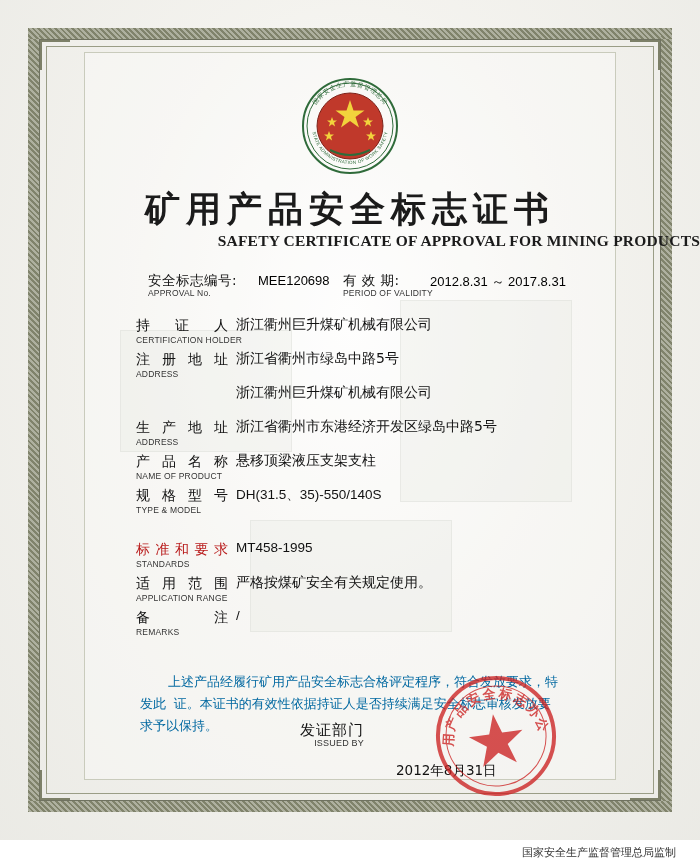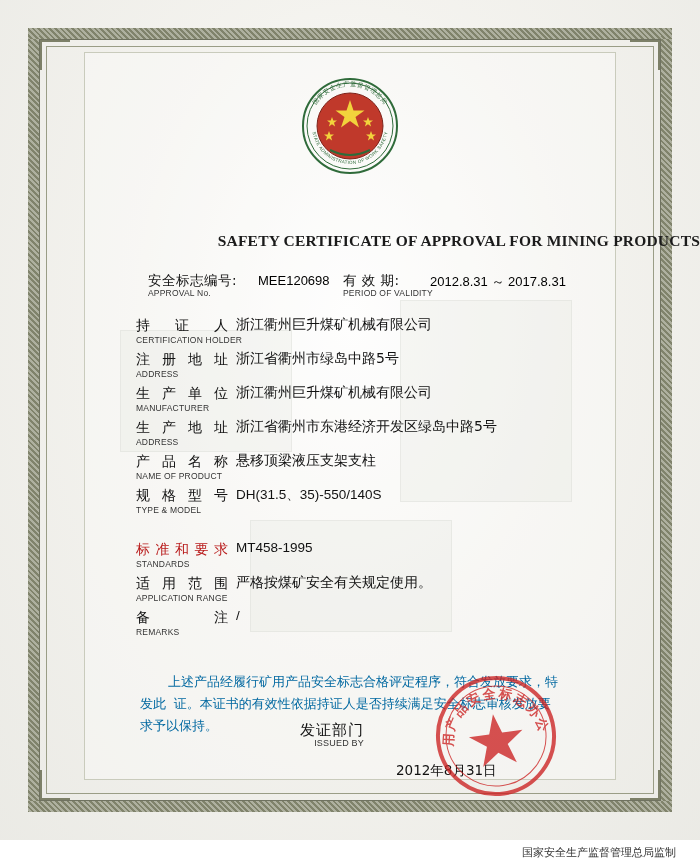--- a/index.html
+++ b/index.html
@@ -350,20 +350,21 @@
       <path id="arcBot" d="M 12 50 A 38 38 0 0 0 88 50" fill="none"></path>
       <text font-family="DejaVu Sans, sans-serif" font-size="6.2" fill="#2f6b3a" letter-spacing="0.6">
         <textPath href="#arcTop" startOffset="50%" text-anchor="middle">国家安全生产监督管理总局</textPath>
       </text>
       <text font-family="Liberation Sans, sans-serif" font-size="4.6" fill="#2f6b3a" letter-spacing="0.3">
         <textPath href="#arcBot" startOffset="50%" text-anchor="middle">STATE ADMINISTRATION OF WORK SAFETY</textPath>
       </text>
     </svg>
   </div>
 
+  <div class="title-cn">矿用产品安全标志证书</div>
   <div class="title-en">SAFETY CERTIFICATE OF APPROVAL FOR MINING PRODUCTS</div>
 
   <div class="row-top">
     <div class="approval-no lbl-block">
       <div class="lbl-cn">安全标志编号:</div>
       <div class="lbl-en">APPROVAL No.</div>
     </div>
     <div class="approval-val">MEE120698</div>
 
     <div class="validity lbl-block">
@@ -385,24 +386,20 @@
 
     <div class="field">
       <div class="f-label">
         <span class="cn-just">注册地址</span>
         <div class="lbl-en">ADDRESS</div>
       </div>
       <div class="f-value">浙江省衢州市绿岛中路5号</div>
     </div>
 
     <div class="field">
-      <div class="f-label">
-        <span class="cn-just">生产单位</span>
-        <div class="lbl-en">MANUFACTURER</div>
-      </div>
       <div class="f-value">浙江衢州巨升煤矿机械有限公司</div>
     </div>
 
     <div class="field">
       <div class="f-label">
         <span class="cn-just">生产地址</span>
         <div class="lbl-en">ADDRESS</div>
       </div>
       <div class="f-value">浙江省衢州市东港经济开发区绿岛中路5号</div>
     </div>

